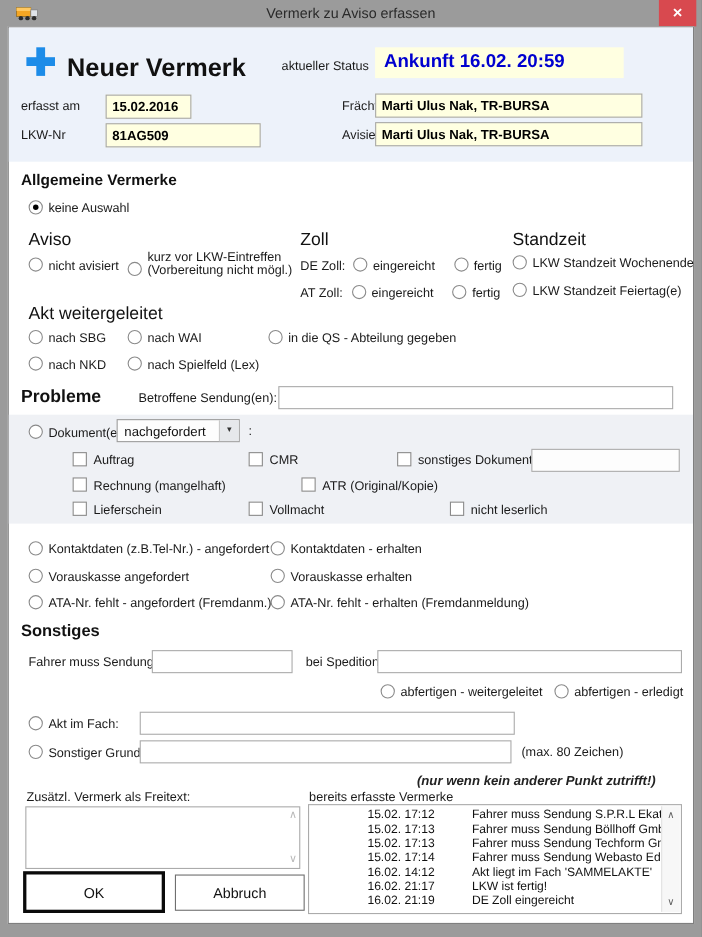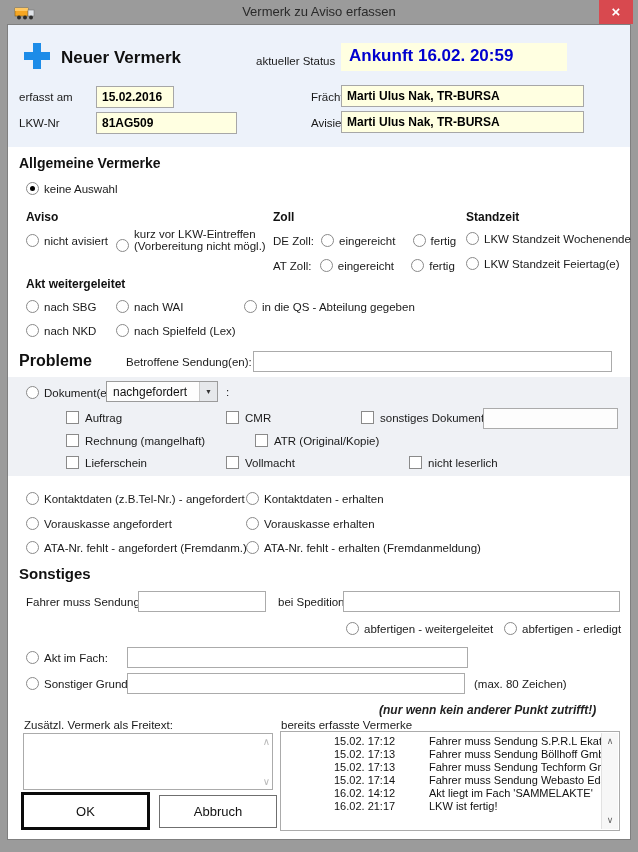--- a/index.html
+++ b/index.html
@@ -8,24 +8,24 @@
   .titlebar{position:absolute;left:0;top:0;width:638px;height:24px;}
   .title{position:absolute;left:0;right:0;top:4px;text-align:center;font-size:13px;color:#2a2a2a;}
   .close-btn{position:absolute;top:0;right:5px;width:34px;height:24px;background:#d8494f;color:#fff;
     font-size:15px;font-weight:bold;text-align:center;line-height:23px;cursor:default;}
   .content{position:absolute;left:7px;top:24px;width:624px;height:816px;background:#ffffff;
     border:1px solid #7f7f7f;box-sizing:border-box;}
   .hdr-panel{position:absolute;left:0;top:0;width:622px;height:122px;background:#edf2fa;}
   .doc-panel{position:absolute;left:0;top:352px;width:622px;height:99px;background:#eff1f5;}
   .abs{position:absolute;white-space:nowrap;}
   .lbl{font-size:11.5px;color:#1a1a1a;}
-  .h1{font-size:17px;font-weight:bold;color:#111;}
+  .h1{font-size:23px;font-weight:bold;color:#111;}
   .h2{font-size:14px;font-weight:bold;color:#111;}
   .h2b{font-size:16px;font-weight:bold;color:#111;}
-  .h3{font-size:12px;font-weight:bold;color:#111;}
+  .h3{font-size:16px;font-weight:normal;color:#111;}
   .yfield{background:#ffffe1;border:1px solid #a7a7a7;box-sizing:border-box;font-size:12px;
     font-weight:bold;color:#000;padding:3px 4px 0 5px;overflow:hidden;}
   .status-box{background:#ffffe1;font-size:17px;font-weight:bold;color:#0000cf;padding:3px 8px;box-sizing:border-box;}
   .input{background:#fff;border:1px solid #ababab;box-sizing:border-box;}
   .radio{display:inline-block;width:13px;height:13px;border:1px solid #8a8a8a;border-radius:50%;
     background:#fff;box-sizing:border-box;vertical-align:-2px;position:relative;margin-right:5px;}
   .radio.sel::after{content:"";position:absolute;left:3px;top:3px;width:5px;height:5px;border-radius:50%;background:#000;}
   .cb{display:inline-block;width:13px;height:13px;border:1px solid #8a8a8a;background:#fff;
     box-sizing:border-box;vertical-align:-2px;margin-right:6px;}
   .opt{font-size:11.5px;color:#1a1a1a;}
@@ -165,21 +165,21 @@
       <span class="cb"></span><span>CMR</span>
     </div>
     <div class="abs opt" style="left:353px;top:386px;">
       <span class="cb"></span><span>sonstiges Dokument:</span>
     </div>
     <div class="abs input" style="left:475px;top:383px;width:135px;height:21px;background:#fdfdfd;"></div>
 
     <div class="abs opt" style="left:58px;top:409px;">
       <span class="cb"></span><span>Rechnung (mangelhaft)</span>
     </div>
-    <div class="abs opt" style="left:207px;top:409px;padding-left:40px;">
+    <div class="abs opt" style="left:226px;top:409px;padding-left:40px;">
       <span class="cb"></span><span>ATR (Original/Kopie)</span>
     </div>
 
     <div class="abs opt" style="left:58px;top:431px;">
       <span class="cb"></span><span>Lieferschein</span>
     </div>
     <div class="abs opt" style="left:218px;top:431px;">
       <span class="cb"></span><span>Vollmacht</span>
     </div>
     <div class="abs opt" style="left:353px;top:431px;margin-left:48px;">
@@ -257,20 +257,24 @@
             <span class="t">15.02. 17:14</span>
             <span class="x">Fahrer muss Sendung Webasto Edscha bei Spedition Sc</span>
           </div>
         <div class="listrow">
             <span class="t">16.02. 14:12</span>
             <span class="x">Akt liegt im Fach 'SAMMELAKTE'</span>
           </div>
         <div class="listrow">
             <span class="t">16.02. 21:17</span>
             <span class="x">LKW ist fertig!</span>
+          </div>
+        <div class="listrow">
+            <span class="t">16.02. 21:19</span>
+            <span class="x">DE Zoll eingereicht</span>
           </div>
       </div>
       <div class="vscroll">
         <span class="up">∧</span>
         <span class="dn">∨</span>
       </div>
     </div>
 
     <div class="abs btn-ok" style="left:13px;top:767px;width:129px;height:38px;line-height:33px;">OK</div>
     <div class="abs btn" style="left:151px;top:770px;width:118px;height:33px;line-height:32px;">Abbruch</div>

